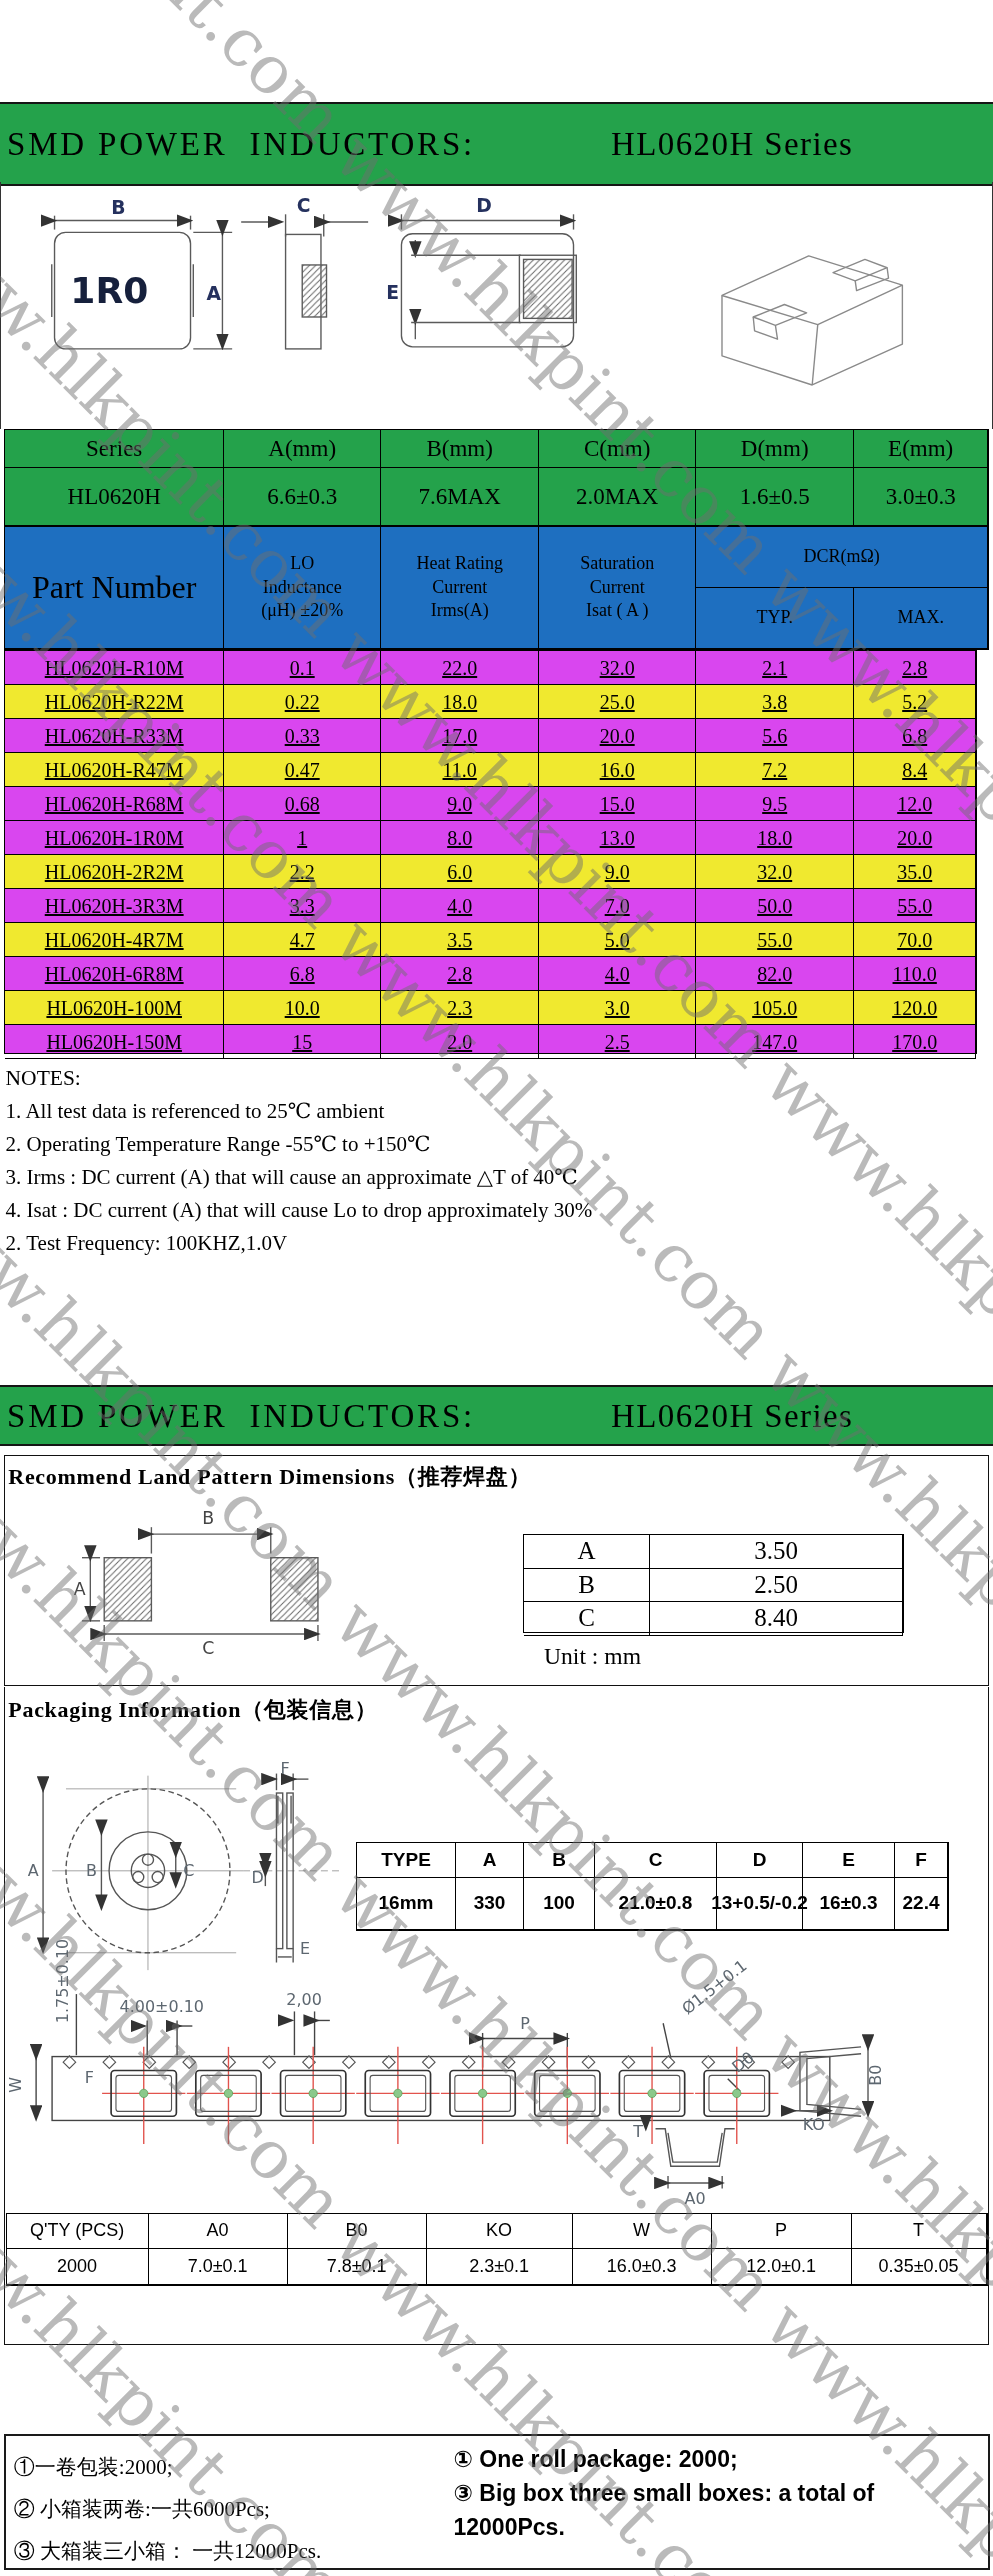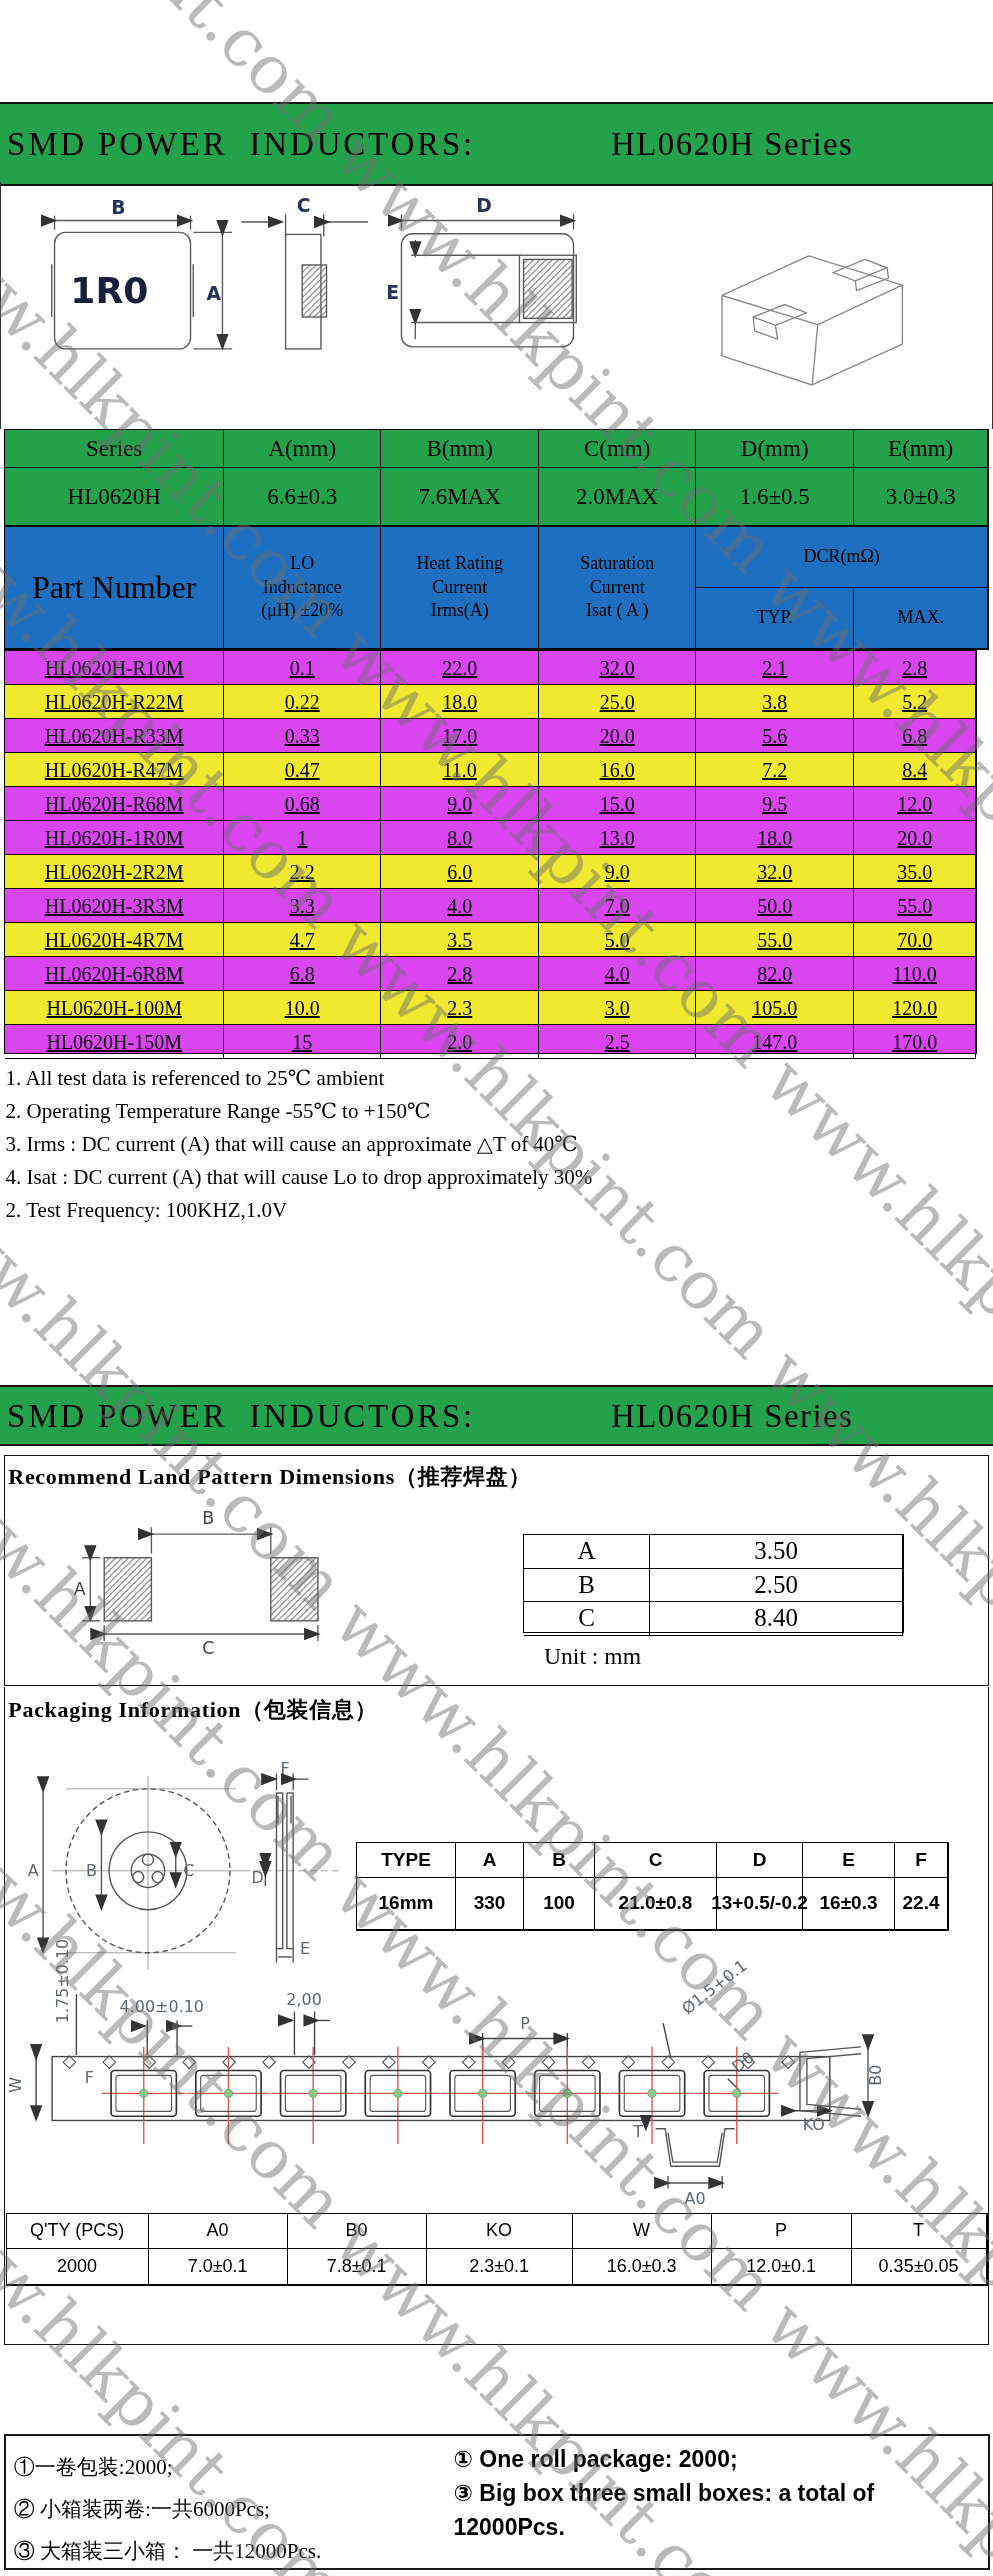--- a/index.html
+++ b/index.html
@@ -164,20 +164,21 @@
       <div class="prow"><div class="c">HL0620H-1R0M</div><div class="c">1</div><div class="c">8.0</div><div class="c">13.0</div><div class="c">18.0</div><div class="c">20.0</div></div>
       <div class="prow hl"><div class="c">HL0620H-2R2M</div><div class="c">2.2</div><div class="c">6.0</div><div class="c">9.0</div><div class="c">32.0</div><div class="c">35.0</div></div>
       <div class="prow"><div class="c">HL0620H-3R3M</div><div class="c">3.3</div><div class="c">4.0</div><div class="c">7.0</div><div class="c">50.0</div><div class="c">55.0</div></div>
       <div class="prow hl"><div class="c">HL0620H-4R7M</div><div class="c">4.7</div><div class="c">3.5</div><div class="c">5.0</div><div class="c">55.0</div><div class="c">70.0</div></div>
       <div class="prow"><div class="c">HL0620H-6R8M</div><div class="c">6.8</div><div class="c">2.8</div><div class="c">4.0</div><div class="c">82.0</div><div class="c">110.0</div></div>
       <div class="prow hl"><div class="c">HL0620H-100M</div><div class="c">10.0</div><div class="c">2.3</div><div class="c">3.0</div><div class="c">105.0</div><div class="c">120.0</div></div>
       <div class="prow"><div class="c">HL0620H-150M</div><div class="c">15</div><div class="c">2.0</div><div class="c">2.5</div><div class="c">147.0</div><div class="c">170.0</div></div>
     </div>
 
   <div id="notes" class="abs">
+    <div class="ttl">NOTES:</div>
     <div id="notesList">
         <div>1. All test data is referenced to 25℃ ambient</div>
         <div>2. Operating Temperature Range -55℃ to +150℃</div>
         <div>3. Irms : DC current (A) that will cause an approximate △T of 40℃</div>
         <div>4. Isat : DC current (A) that will cause Lo to drop approximately 30%</div>
         <div>2. Test Frequency:  100KHZ,1.0V</div>
       </div>
   </div>
 
   <div class="abs banner" style="top:1385px;height:57px;">

